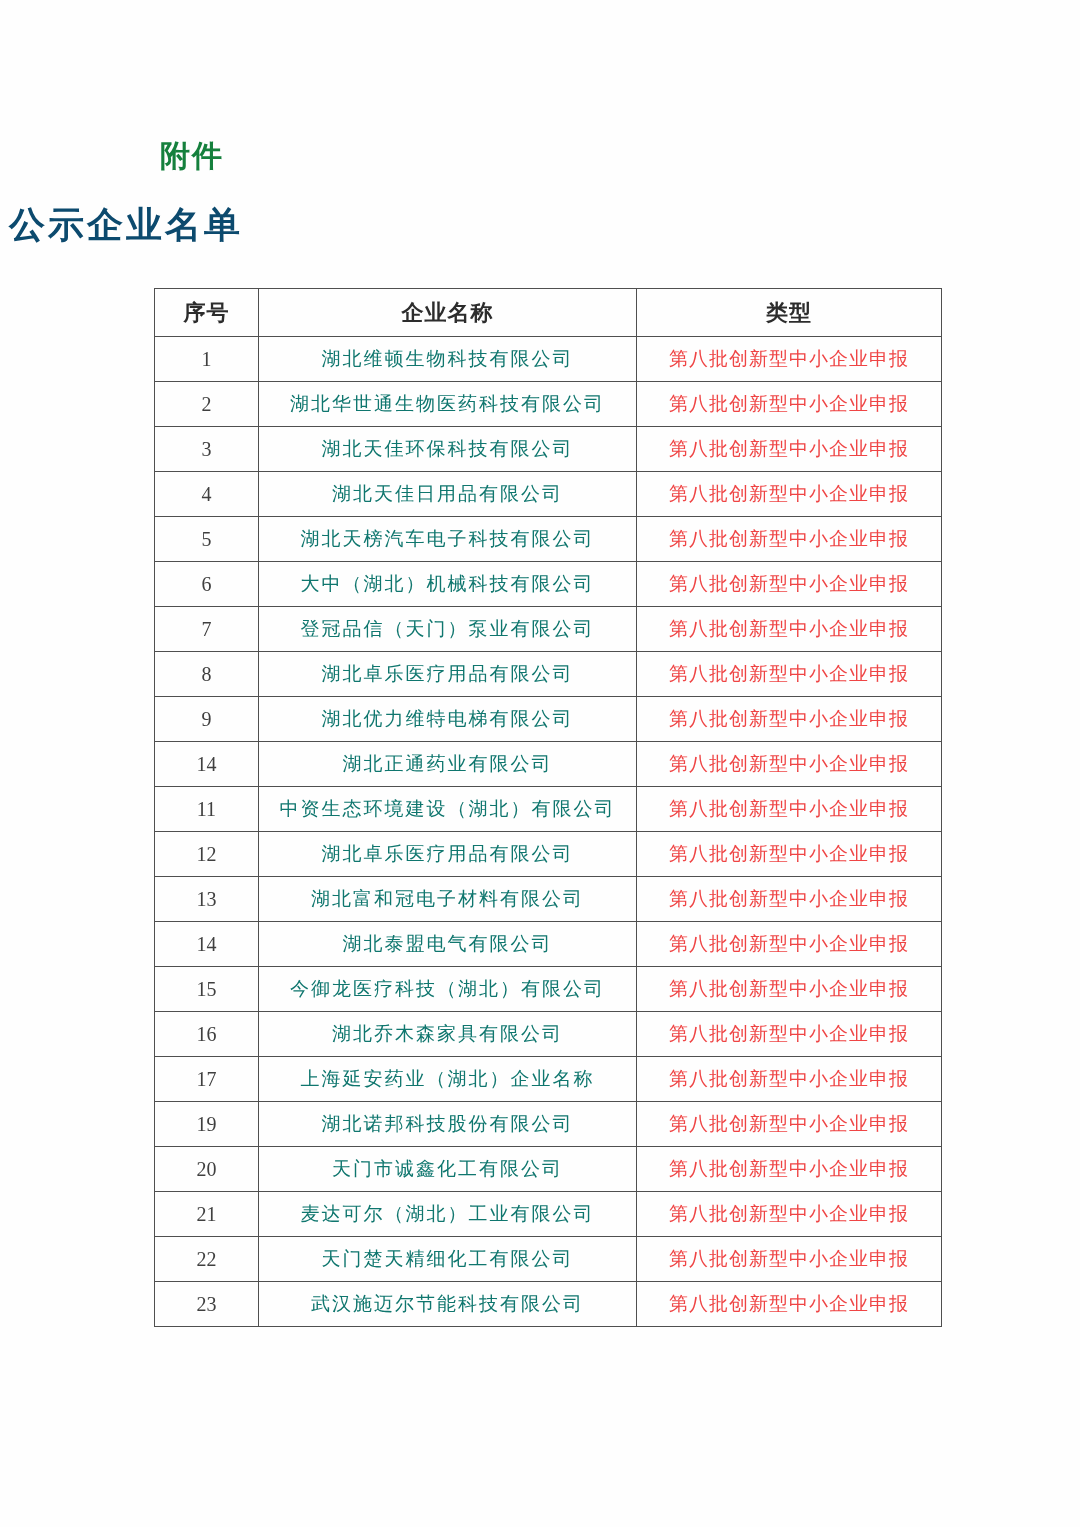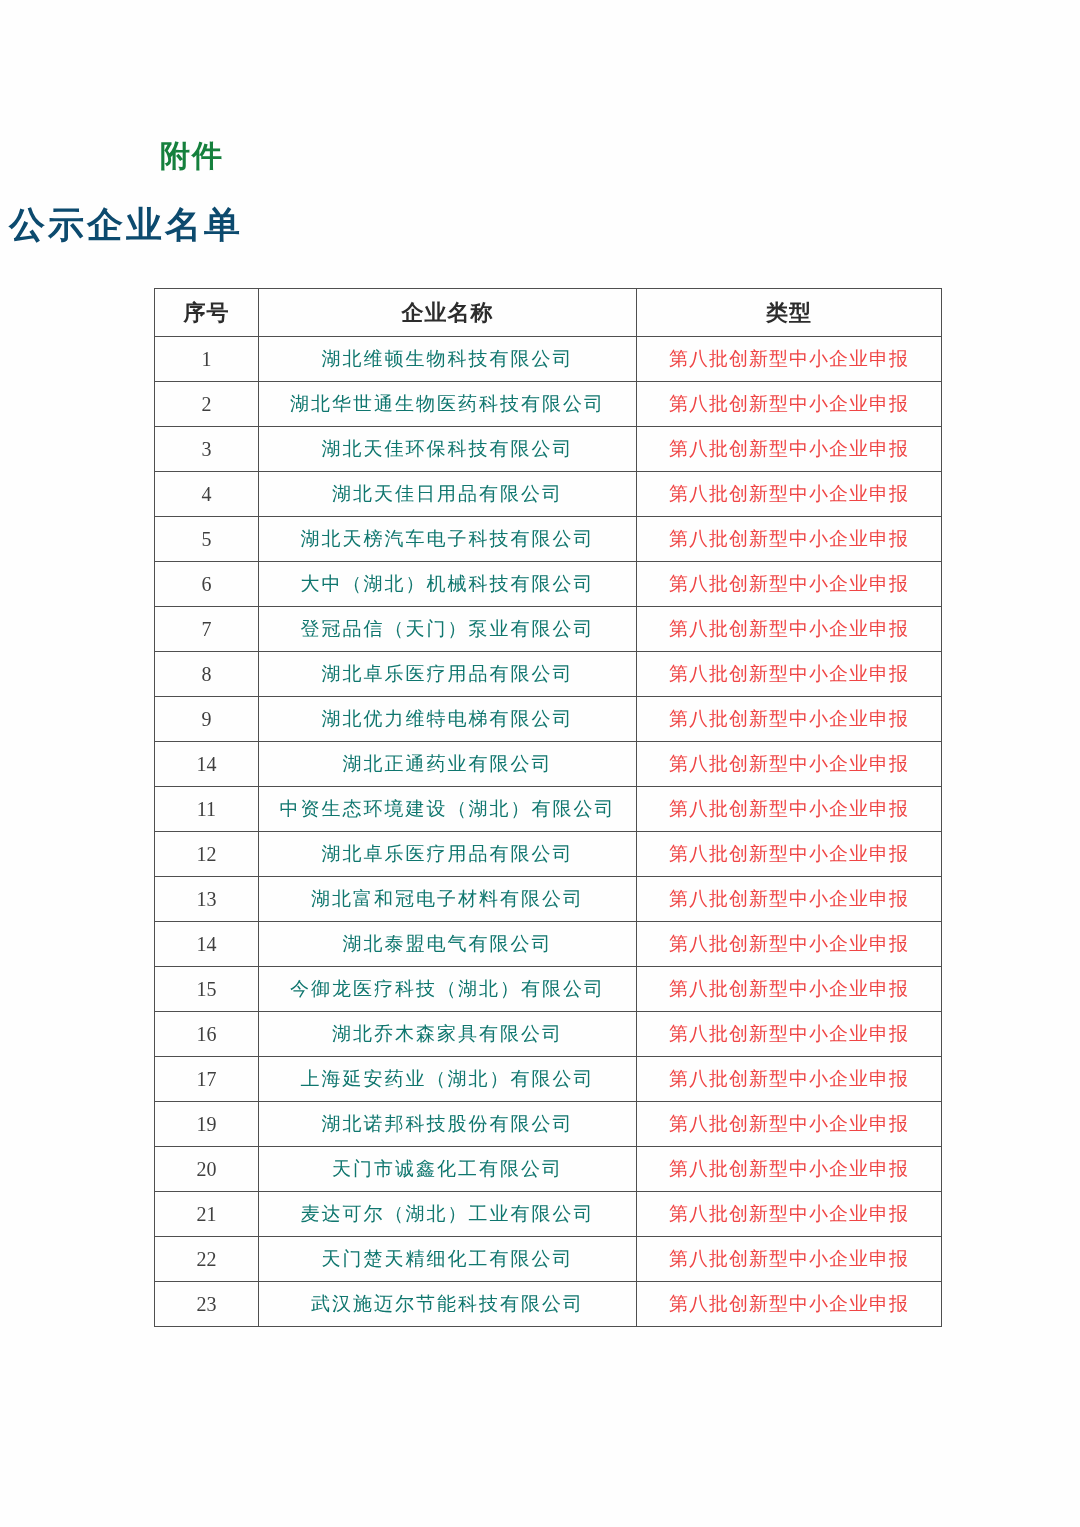--- a/index.html
+++ b/index.html
@@ -181,21 +181,21 @@
           <td class="cell-name">今御龙医疗科技（湖北）有限公司</td>
           <td class="cell-type">第八批创新型中小企业申报</td>
         </tr>
         <tr>
           <td class="cell-index">16</td>
           <td class="cell-name">湖北乔木森家具有限公司</td>
           <td class="cell-type">第八批创新型中小企业申报</td>
         </tr>
         <tr>
           <td class="cell-index">17</td>
-          <td class="cell-name">上海延安药业（湖北）有限公司</td>
+          <td class="cell-name">上海延安药业（湖北）企业名称</td>
           <td class="cell-type">第八批创新型中小企业申报</td>
         </tr>
         <tr>
           <td class="cell-index">19</td>
           <td class="cell-name">湖北诺邦科技股份有限公司</td>
           <td class="cell-type">第八批创新型中小企业申报</td>
         </tr>
         <tr>
           <td class="cell-index">20</td>
           <td class="cell-name">天门市诚鑫化工有限公司</td>

